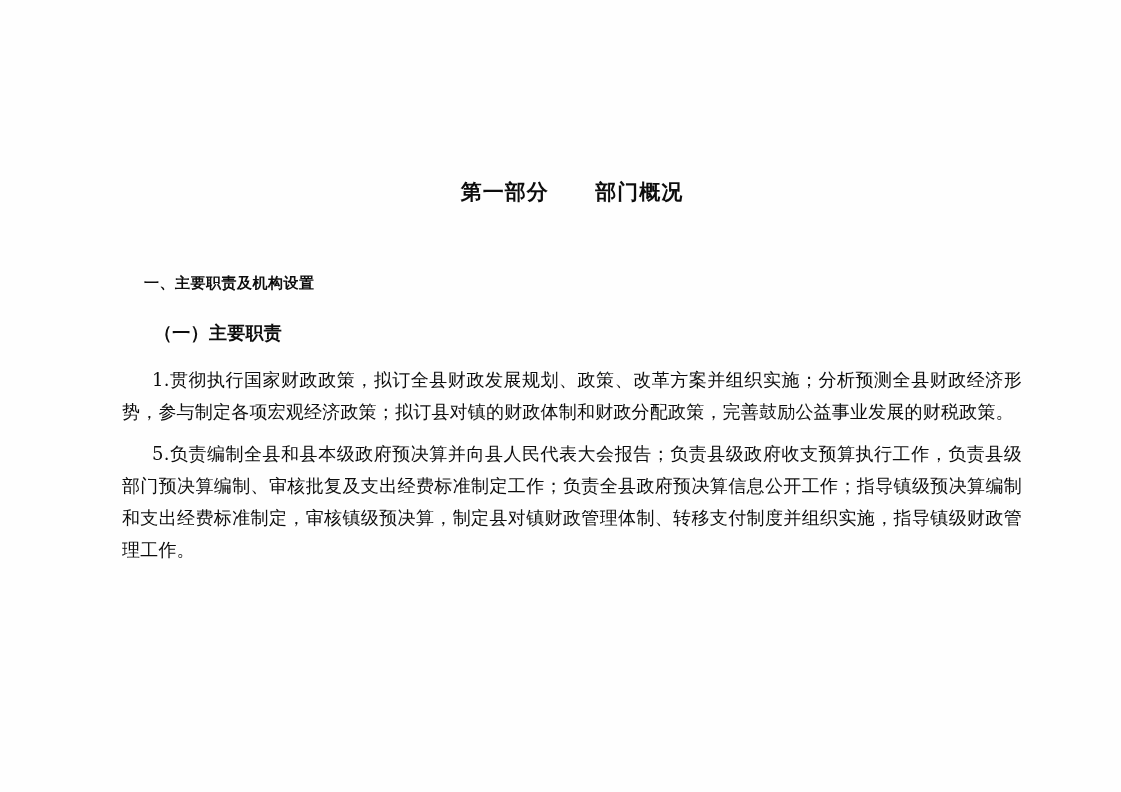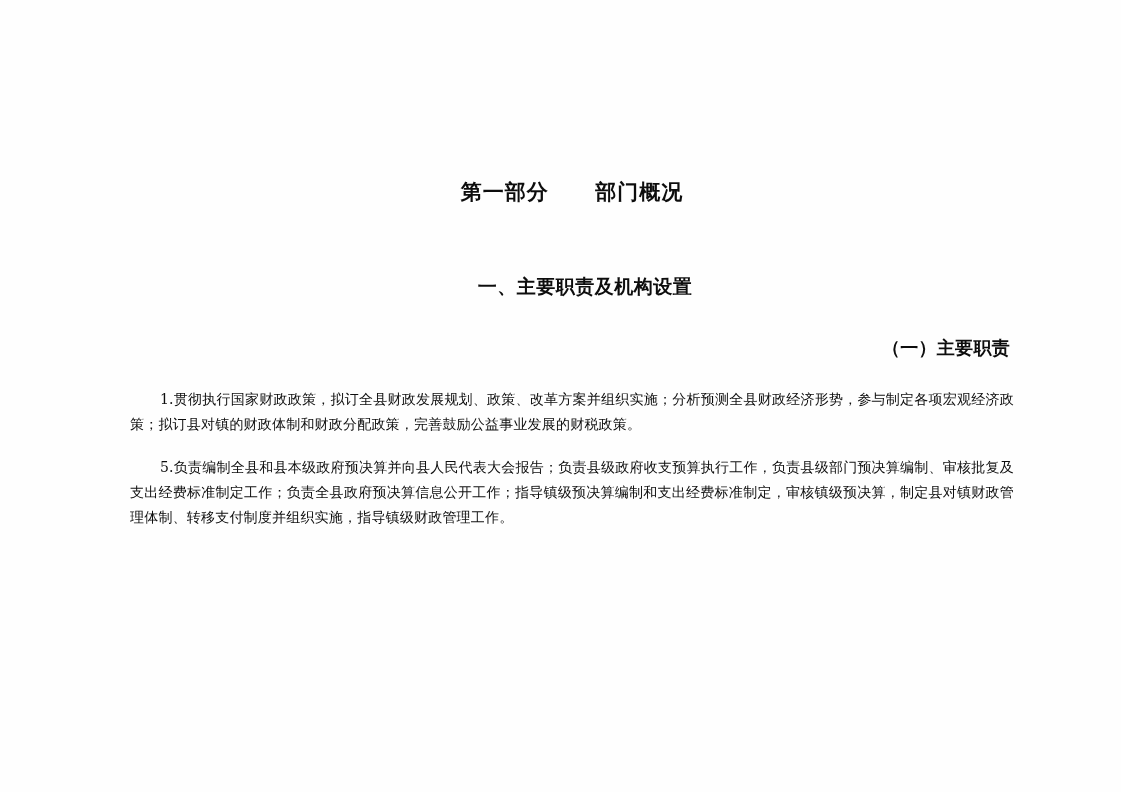--- a/index.html
+++ b/index.html
@@ -34,40 +34,38 @@
     font-size: 21px;
     font-weight: bold;
     letter-spacing: 1px;
     font-family: "DejaVu Serif", "Liberation Serif", serif;
   }
   .doc-title .gap {
     display: inline-block;
     width: 30px;
   }
   .section-heading {
-    margin: 16px;
+    margin: 0;
     padding-top: 52px;
     padding-left: 26px;
-    font-size: 19px;
+    font-size: 15px;
     font-weight: bold;
     letter-spacing: 0.5px;
-    text-align: center;
   }
   .subsection-heading {
-    margin: 16px;
+    margin: 8px;
     padding-top: 20px;
     padding-left: 28px;
     font-size: 18px;
     letter-spacing: 0.3px;
-    text-align: right;
   }
   .para {
-    margin: 12px;
+    margin: 4px;
     padding-top: 11px;
-    font-size: 14px;
+    font-size: 18px;
     line-height: 1.78;
     text-align: justify;
     text-justify: inter-ideograph;
     text-indent: 30px;
     letter-spacing: 0.2px;
   }
   .para.tight {
     padding-top: 6px;
   }
 </style>

